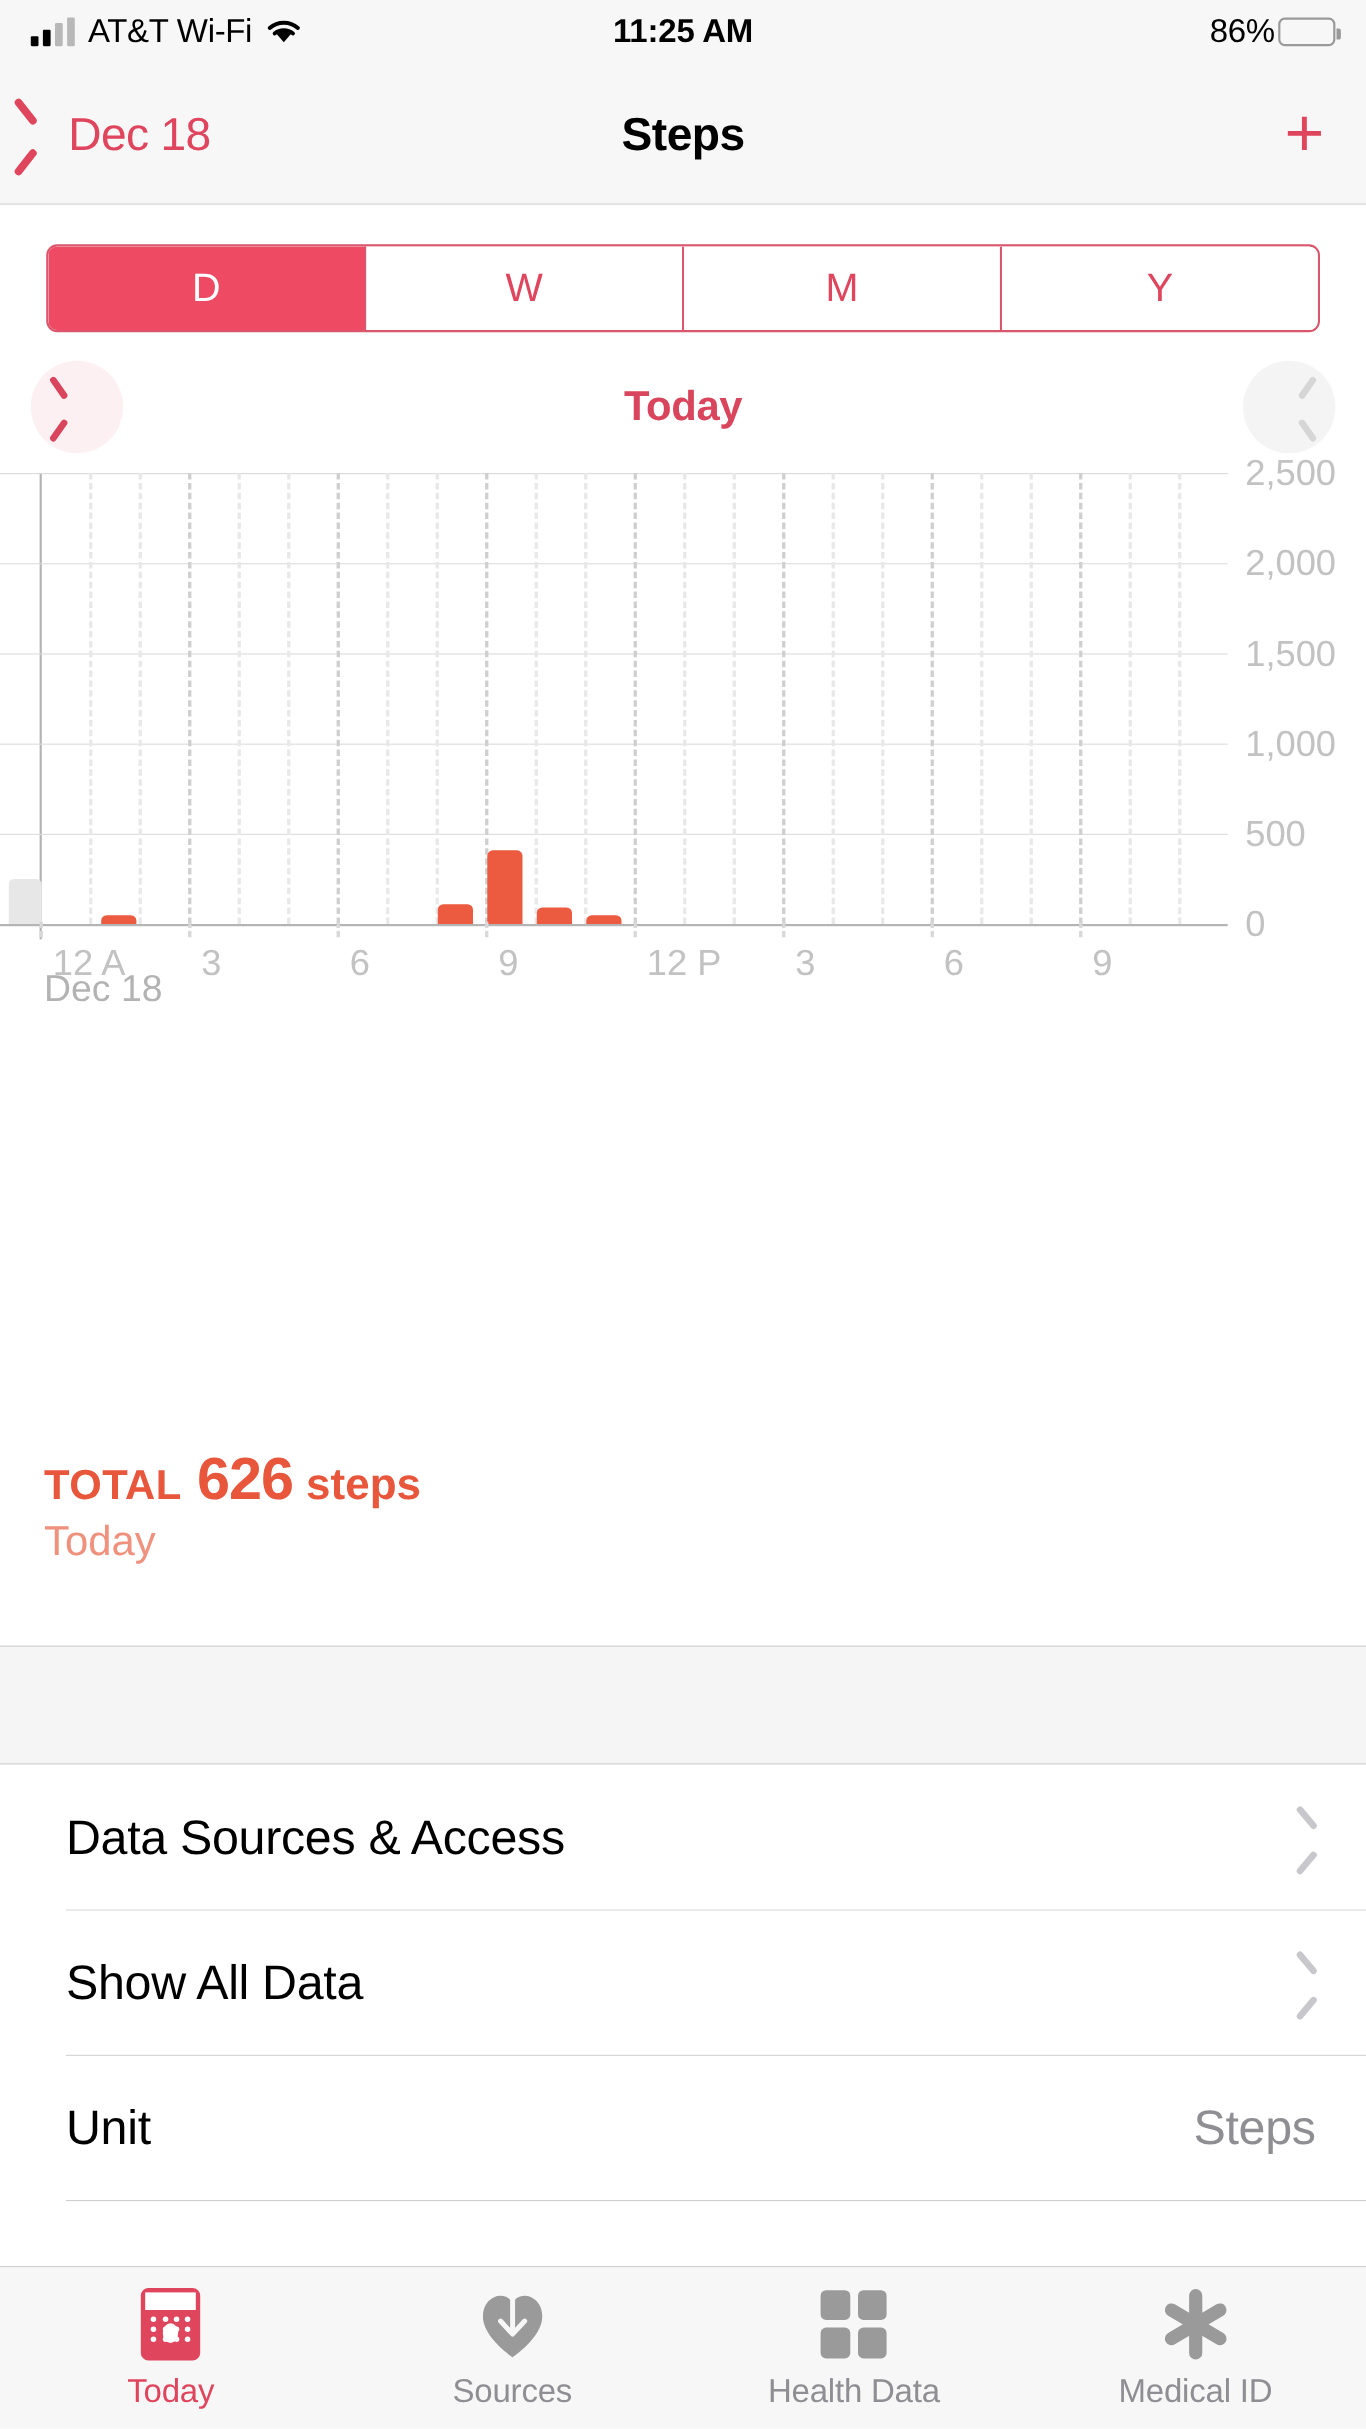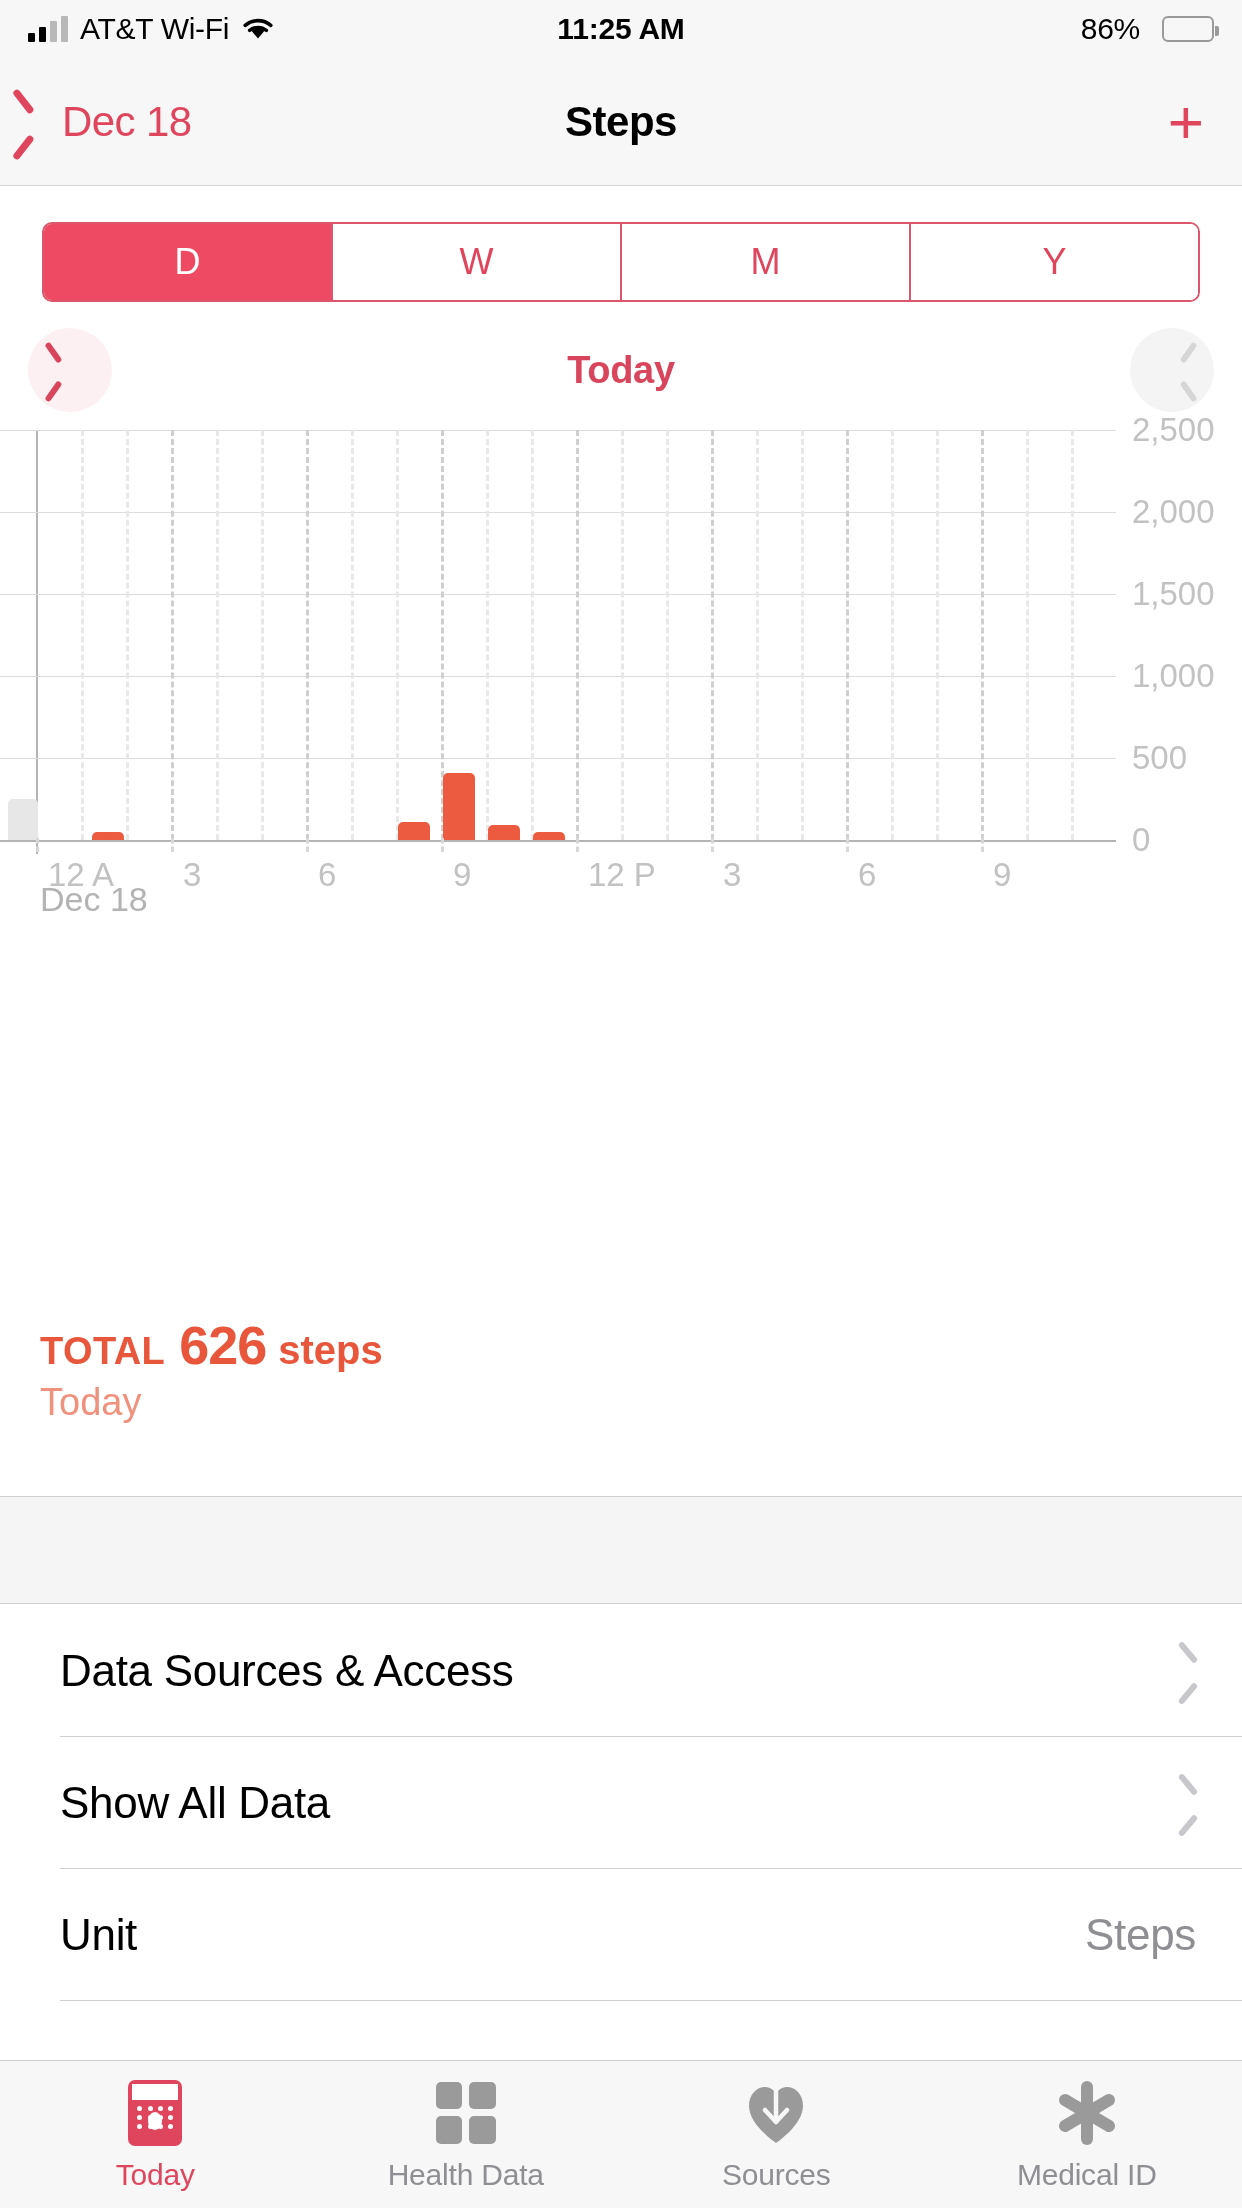--- a/index.html
+++ b/index.html
@@ -23,21 +23,21 @@
   .signal-bars{ display:flex; align-items:flex-end; gap:4px; height:26px; }
   .signal-bars i{ display:block; width:7px; background:#000; border-radius:1px; }
   .signal-bars i:nth-child(1){ height:9px; }
   .signal-bars i:nth-child(2){ height:15px; }
   .signal-bars i:nth-child(3){ height:21px; background:#b8b8b8; }
   .signal-bars i:nth-child(4){ height:26px; background:#b8b8b8; }
   .carrier{ font-size:30px; color:#000; letter-spacing:-0.3px; }
   .wifi-icon{ width:34px; height:26px; position:relative; }
   .status-center{ position:absolute; left:0; right:0; text-align:center; pointer-events:none; }
   .clock{ font-size:30px; font-weight:600; color:#000; letter-spacing:-0.2px; }
-  .status-right{ display:flex; align-items:center; gap:22px; z-index:2; }
+  .status-right{ display:flex; align-items:center; gap:3px; z-index:2; }
   .batt-pct{ font-size:30px; color:#000; letter-spacing:-0.3px; }
   .batt{ width:52px; height:26px; border:2px solid #9a9a9a; border-radius:6px; padding:2px; position:relative; }
   .batt-fill{ height:100%; background:#000; border-radius:2px; }
   .batt-nub{ position:absolute; right:-7px; top:8px; width:4px; height:10px; background:#9a9a9a; border-radius:0 2px 2px 0; }
 
   
   .nav-bar{
     position:absolute; top:58px; left:0; width:1242px; height:128px;
     background:#f7f7f7; border-bottom:1px solid #d4d4d4;
     display:flex; align-items:center;
@@ -382,39 +382,39 @@
             <span></span>
         </span>
         <span class="ctr"></span>
       </span>
     </span>
     <span class="tab-label">Today</span>
   </div>
 
   <div class="tab">
     <span class="tab-icon">
-      <span class="ic-grid">
-          <span></span>
-          <span></span>
-          <span></span>
-          <span></span>
-        </span>
-    </span>
-    <span class="tab-label">Health Data</span>
-  </div>
-
-  <div class="tab">
-    <span class="tab-icon">
       <svg class="ic-heart" viewBox="0 0 66 64">
         <path d="M33 62 C33 62 6 44 6 25 C6 13 14 6 22 6 C28 6 32 10 33 13 C34 10 38 6 44 6 C52 6 60 13 60 25 C60 44 33 62 33 62 Z" fill="#9a9a9a"></path>
         <path d="M33 2 L33 40" stroke="#f7f7f7" stroke-width="4.5" stroke-linecap="round"></path>
         <path d="M22 29 L33 41 L44 29" stroke="#f7f7f7" stroke-width="4.5" fill="none" stroke-linecap="round" stroke-linejoin="round"></path>
       </svg>
     </span>
     <span class="tab-label">Sources</span>
+  </div>
+
+  <div class="tab">
+    <span class="tab-icon">
+      <span class="ic-grid">
+          <span></span>
+          <span></span>
+          <span></span>
+          <span></span>
+        </span>
+    </span>
+    <span class="tab-label">Health Data</span>
   </div>
 
   <div class="tab">
     <span class="tab-icon">
       <svg class="ic-star" viewBox="0 0 64 66">
         <g stroke="#9a9a9a" stroke-width="12" stroke-linecap="round">
           <line x1="32" y1="7" x2="32" y2="59"></line>
           <line x1="10" y1="20" x2="54" y2="46"></line>
           <line x1="54" y1="20" x2="10" y2="46"></line>
         </g>

